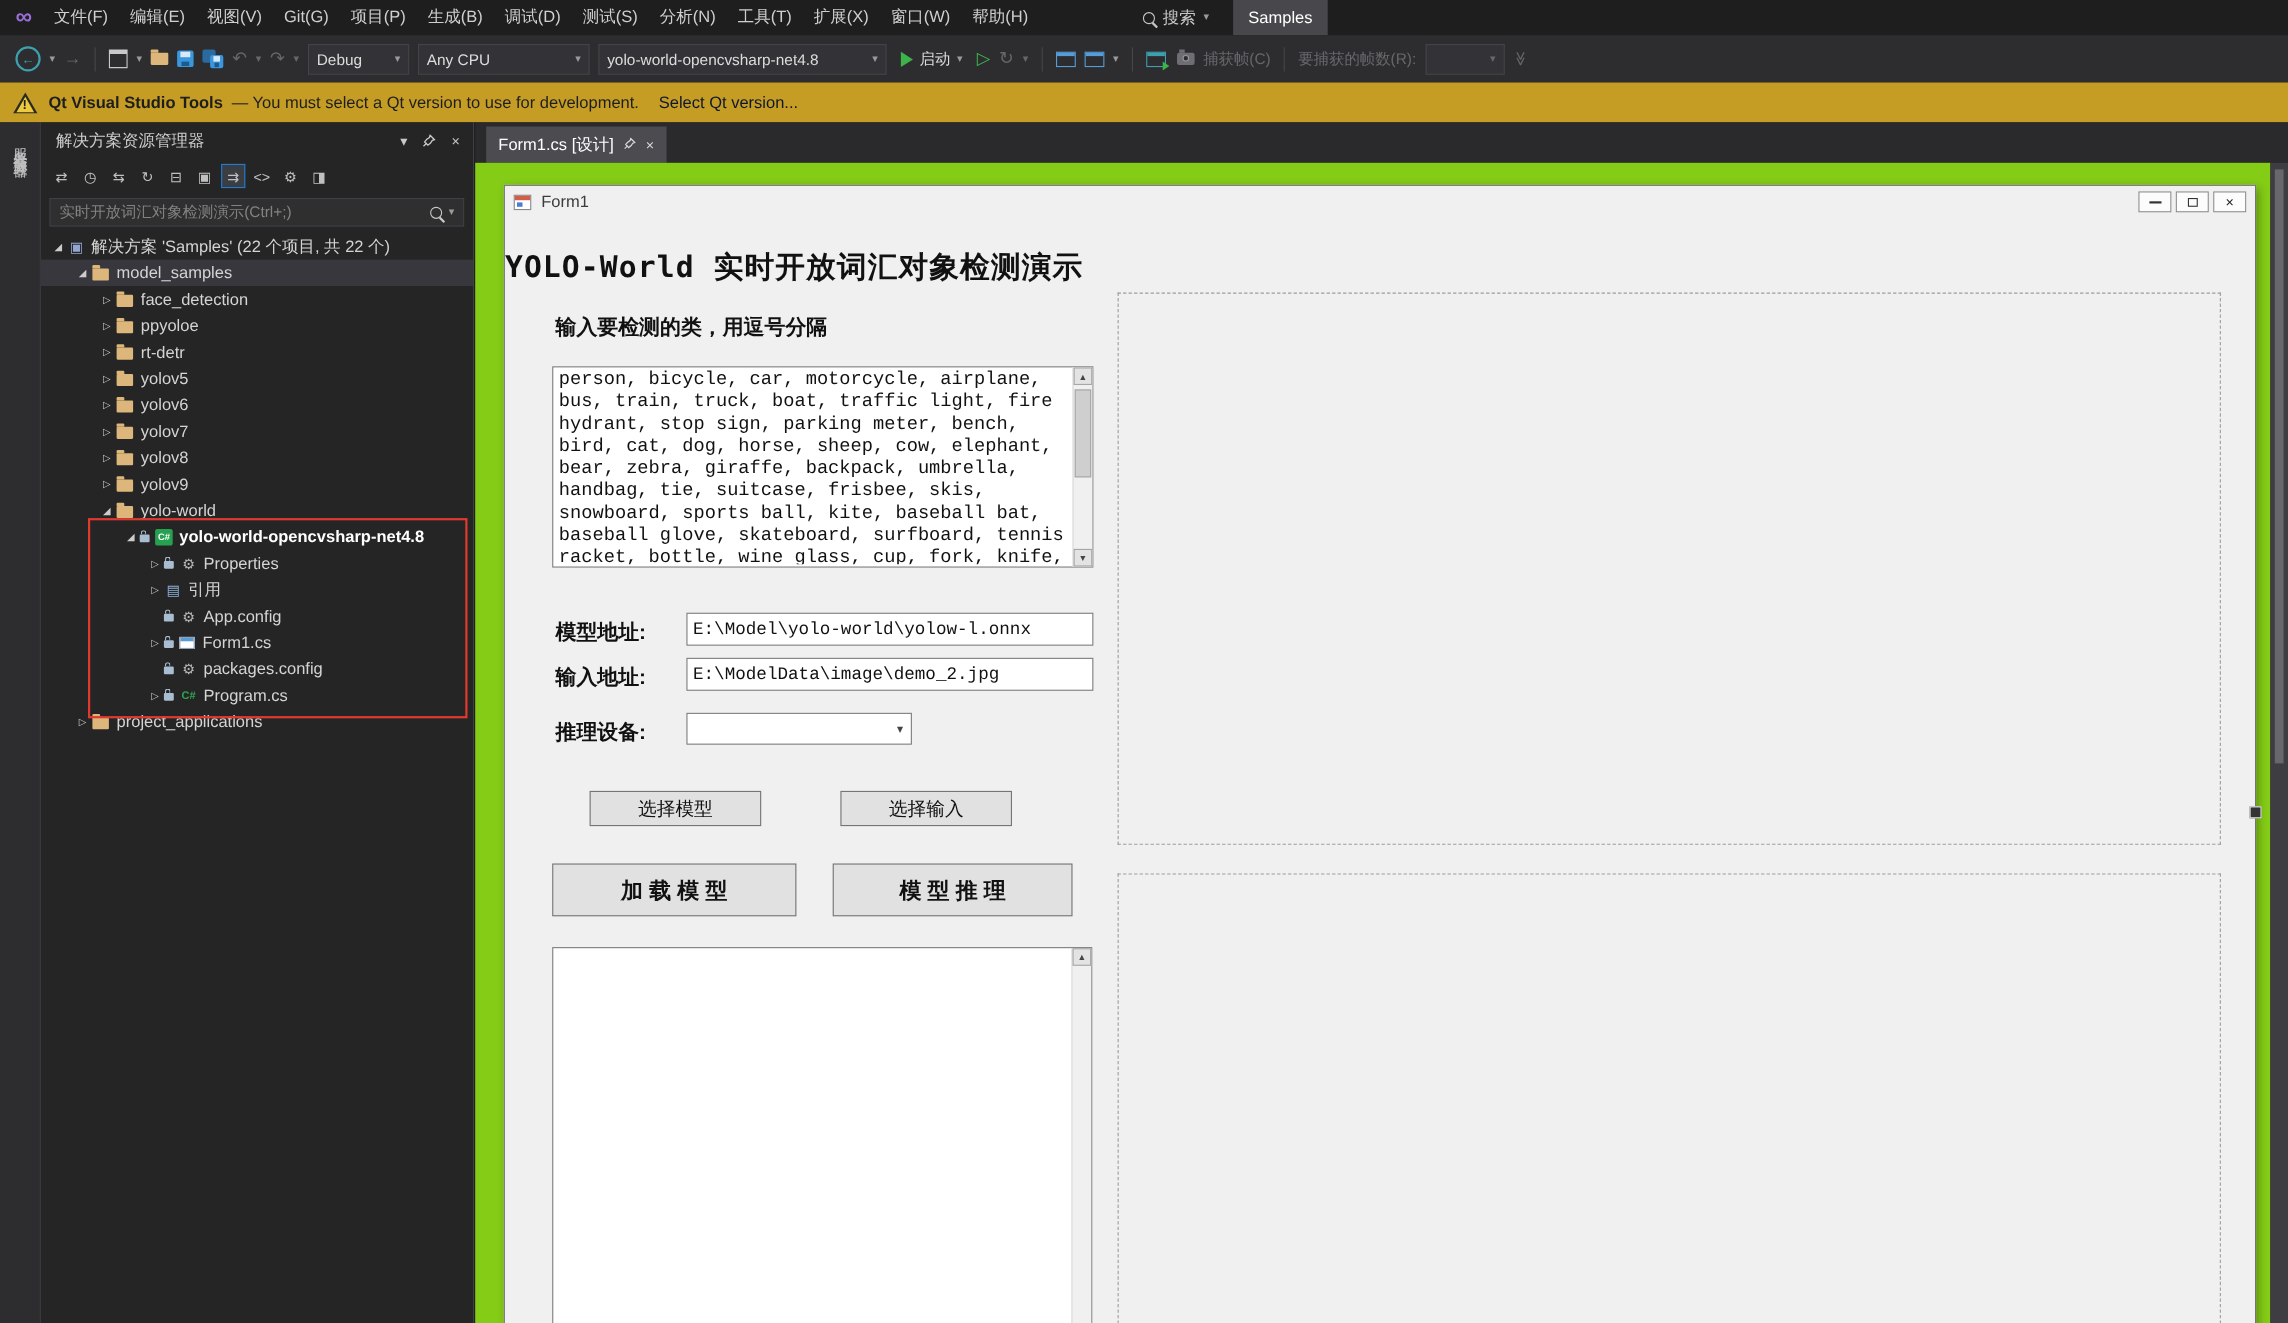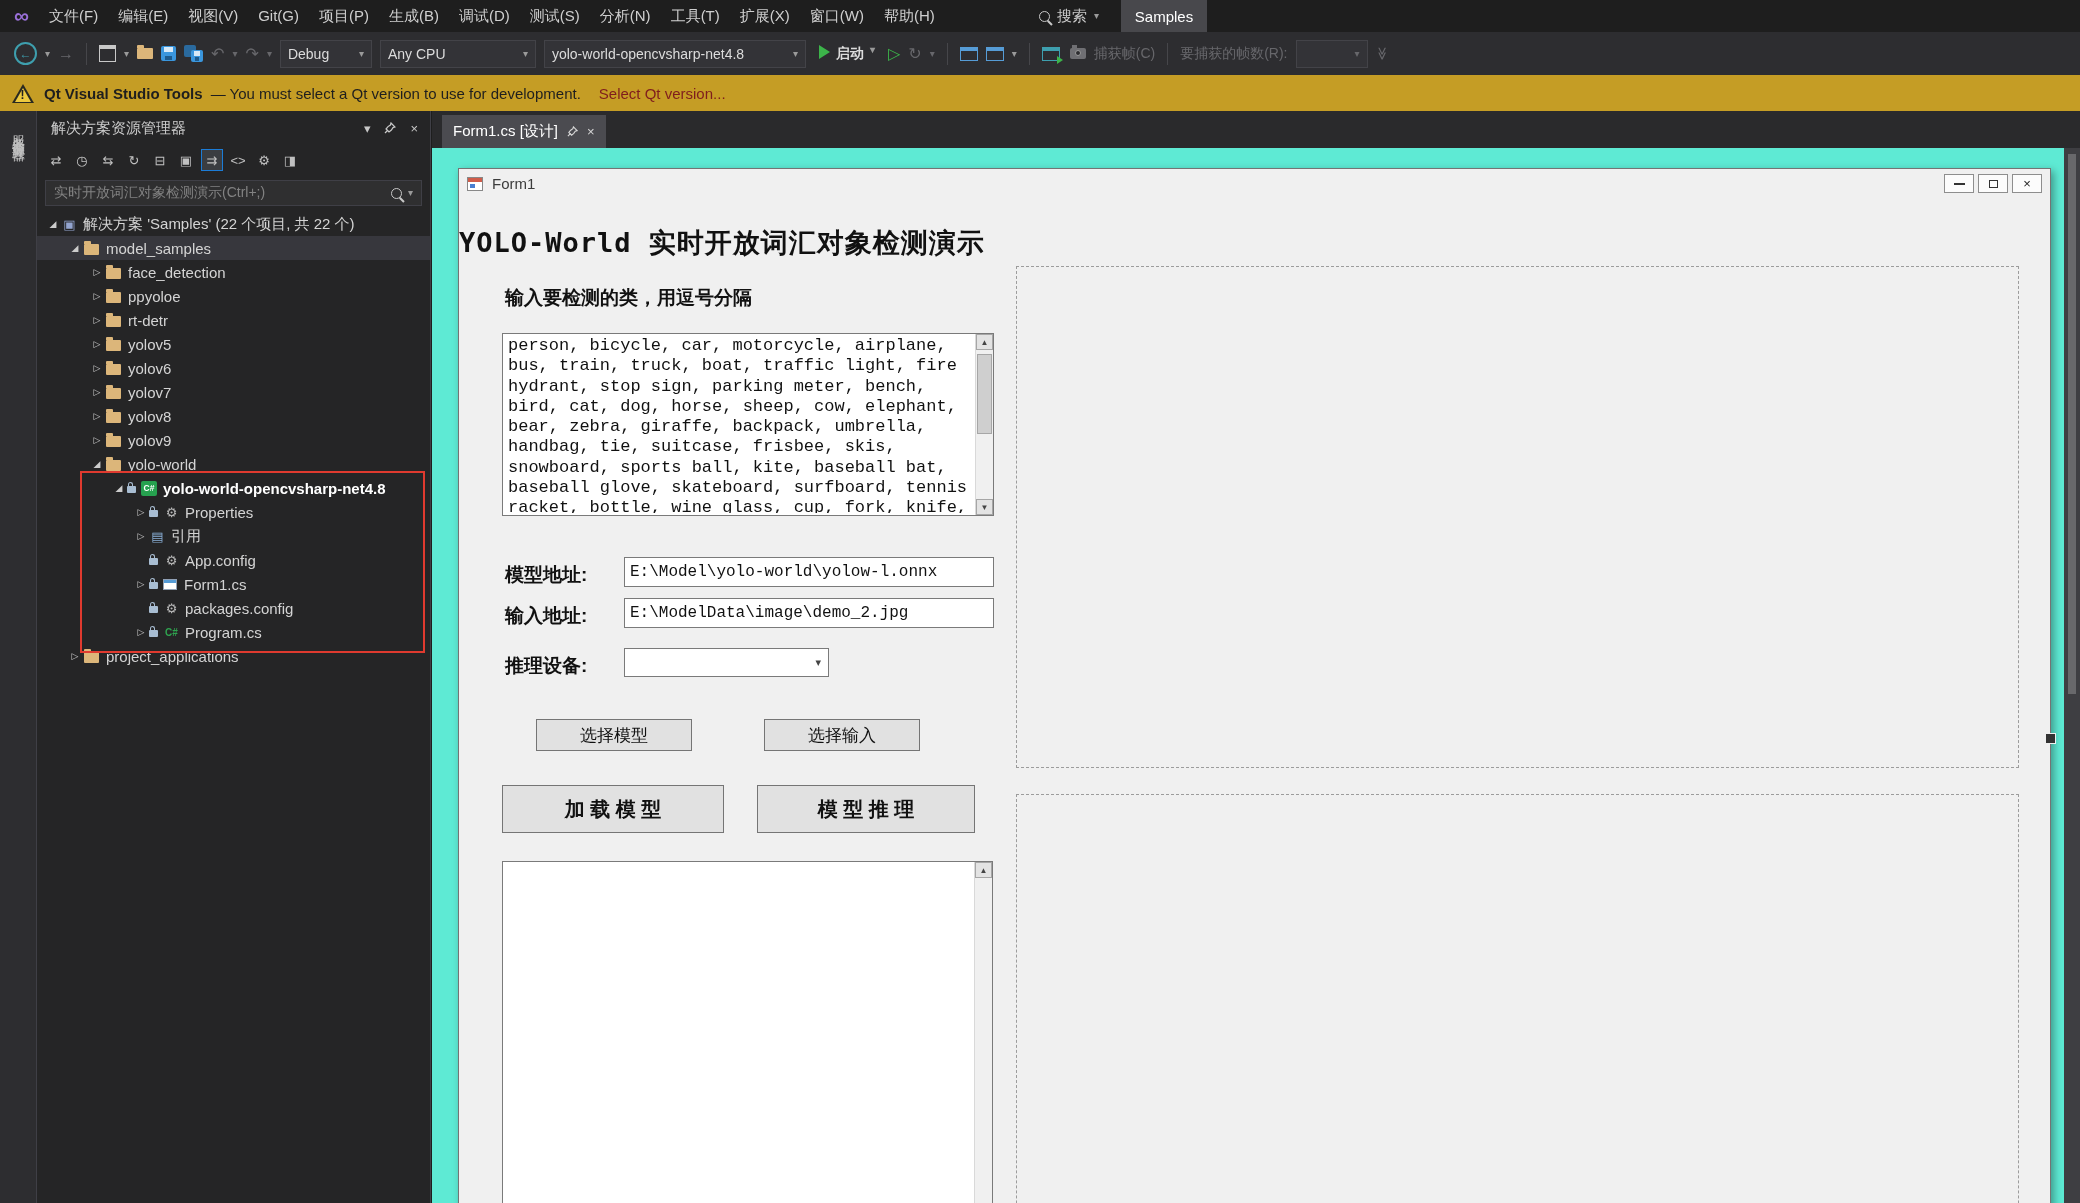--- a/index.html
+++ b/index.html
@@ -23,21 +23,21 @@
   .tb-sep{width:1px;height:22px;background:#46464a;margin:0 4px;flex:none;}
   .tbglyph{font-size:16px;color:#c8c8c8;line-height:1;flex:none;}
   .dim{color:#67676b;}
   .green{color:#3CB44A;}
   .dimtext{color:#67676b;font-size:14px;white-space:nowrap;}
   .circle-icon{width:19px;height:19px;border-radius:50%;border:2px solid #3e9fae;color:#3e9fae;display:flex;
                align-items:center;justify-content:center;font-size:12px;flex:none;}
   .combo{height:26px;background:#333337;border:1px solid #434348;color:#dcdcdc;display:flex;align-items:center;
          padding:0 7px;justify-content:space-between;font-size:14px;flex:none;white-space:nowrap;overflow:hidden;}
   .combo-debug{width:76px;} .combo-platform{width:140px;} .combo-project{width:246px;} .combo-frames{width:56px;}
-  .start-btn{display:flex;gap:6px;padding:0 5px;flex:none;font-weight:bold;}
+  .start-btn{display:flex;align-items:center;gap:6px;padding:0 5px;flex:none;}
   .play-tri{width:0;height:0;border-left:11px solid #3CB44A;border-top:7px solid transparent;border-bottom:7px solid transparent;}
   .start-label{color:#dcdcdc;}
   .i-newproj{width:15px;height:12px;border:1.5px solid #c8c8c8;border-top-width:4px;flex:none;}
   .i-folder-tb{width:16px;height:11px;background:#dcb67a;border-radius:1px;position:relative;flex:none;}
   .i-folder-tb::before{content:"";position:absolute;top:-3px;left:0;width:7px;height:3px;background:#dcb67a;border-radius:1px 1px 0 0;}
   .i-save{width:15px;height:15px;background:#3a96dd;border-radius:2px;position:relative;flex:none;}
   .i-save::before{content:"";position:absolute;top:1px;left:3px;right:3px;height:5px;background:#d7e9f7;}
   .i-save::after{content:"";position:absolute;bottom:1px;left:4px;right:4px;height:4px;background:#1d5a8c;}
   .i-saveall{position:relative;width:19px;height:17px;flex:none;}
   .i-saveall::before{content:"";position:absolute;left:0;top:0;width:12px;height:12px;background:#2a6a9e;border-radius:2px;}
@@ -54,21 +54,21 @@
   .overflow{display:inline-block;transform:rotate(90deg);font-size:13px;}
   
   .qtbar{position:absolute;left:0;top:75px;right:0;height:36px;background:#C59D25;display:flex;align-items:center;
          padding-left:12px;color:#1e1e1e;font-size:15px;z-index:5;}
   .warn{position:relative;width:22px;height:19px;margin-right:10px;flex:none;}
   .warn::before{content:"";position:absolute;left:0;top:0;border-left:11px solid transparent;border-right:11px solid transparent;border-bottom:19px solid #2a2a20;}
   .warn-inner{position:absolute;left:3px;top:4px;border-left:8px solid transparent;border-right:8px solid transparent;border-bottom:14px solid #ecc93f;}
   .warn-mark{position:absolute;left:8.5px;top:4px;font-size:12px;color:#1f1f1f;z-index:2;font-style:normal;font-weight:bold;}
   .qt-title{font-weight:bold;margin-right:8px;white-space:nowrap;}
   .qt-msg{white-space:nowrap;}
-  .qt-link{color:#7f1d1d;margin-left:18px;text-decoration:none;cursor:pointer;white-space:nowrap;}
+  .qt-link{color:#0f172a;margin-left:18px;text-decoration:none;cursor:pointer;white-space:nowrap;}
   
   .left-strip{position:absolute;left:0;top:111px;width:36px;bottom:0;background:#2d2d30;}
   .vtab{position:absolute;left:9px;top:14px;writing-mode:vertical-rl;font-size:13px;color:#c0c0c0;letter-spacing:2px;white-space:nowrap;}
   
   .sepanel{position:absolute;left:36px;top:111px;width:395px;bottom:0;background:#252526;color:#d0d0d0;
            border-left:1px solid #3f3f46;border-right:1px solid #3f3f46;box-sizing:border-box;}
   .se-header{height:34px;display:flex;align-items:center;padding:0 12px 0 14px;font-size:15px;color:#cccccc;}
   .se-header .spacer{flex:1;}
   .hicon{margin-left:14px;color:#c8c8c8;font-size:13px;display:flex;align-items:center;}
   .se-toolbar{height:30px;display:flex;align-items:center;gap:4px;padding:0 8px;}
@@ -94,21 +94,21 @@
   .i-form::before{content:"";position:absolute;top:0;left:0;right:0;height:3px;background:#569cd6;}
   .i-csfile{font-size:10px;font-weight:bold;color:#2fa34f;width:17px;text-align:center;margin-right:4px;flex:none;}
   .i-lock{position:relative;width:9px;height:7px;background:#a8bdd2;border-radius:1px;margin:3px 5px 0 0;flex:none;}
   .i-lock::before{content:"";position:absolute;top:-4px;left:1px;width:5px;height:4px;border:1.3px solid #a8bdd2;border-bottom:none;border-radius:3px 3px 0 0;box-sizing:border-box;}
   
   .annotation{position:absolute;left:80px;top:471px;width:341px;height:178px;border:2px solid #E03A2F;z-index:40;pointer-events:none;}
   
   .tabstrip{position:absolute;left:432px;top:111px;right:0;height:37px;background:#2a2a2c;}
   .doc-tab{position:absolute;left:10px;top:4px;height:33px;background:#4b4b50;color:#fff;display:flex;align-items:center;
            gap:9px;padding:0 11px;font-size:15px;}
-  .designer{position:absolute;left:432px;top:148px;right:16px;bottom:0;background:#5eead4;overflow:hidden;}
+  .designer{position:absolute;left:432px;top:148px;right:16px;bottom:0;background:#84cc16;overflow:hidden;}
   .dvscroll{position:absolute;right:0;top:148px;bottom:0;width:16px;background:#3e3e42;}
   .dvscroll .thumb{position:absolute;left:4px;width:8px;top:6px;height:540px;background:#68686b;}
   .resize-handle{position:absolute;left:2045px;top:733px;width:11px;height:11px;background:#333;border:1px solid #f0f0f0;z-index:30;box-sizing:border-box;}
   
   .form-window{position:absolute;left:26px;top:20px;width:1593px;height:1100px;background:#f0f0f0;
                border:1px solid #747474;box-shadow:3px 3px 8px rgba(0,0,0,.35);box-sizing:border-box;}
   .fw-titlebar{height:29px;display:flex;align-items:center;padding:0 8px;}
   .fw-icon{width:16px;height:14px;background:#fff;border:1px solid #888;position:relative;flex:none;box-sizing:border-box;}
   .fw-icon::before{content:"";position:absolute;top:0;left:0;right:0;height:4px;background:#d05c4a;}
   .fw-icon::after{content:"";position:absolute;left:2px;top:6px;width:5px;height:4px;background:#4a7fd0;}

